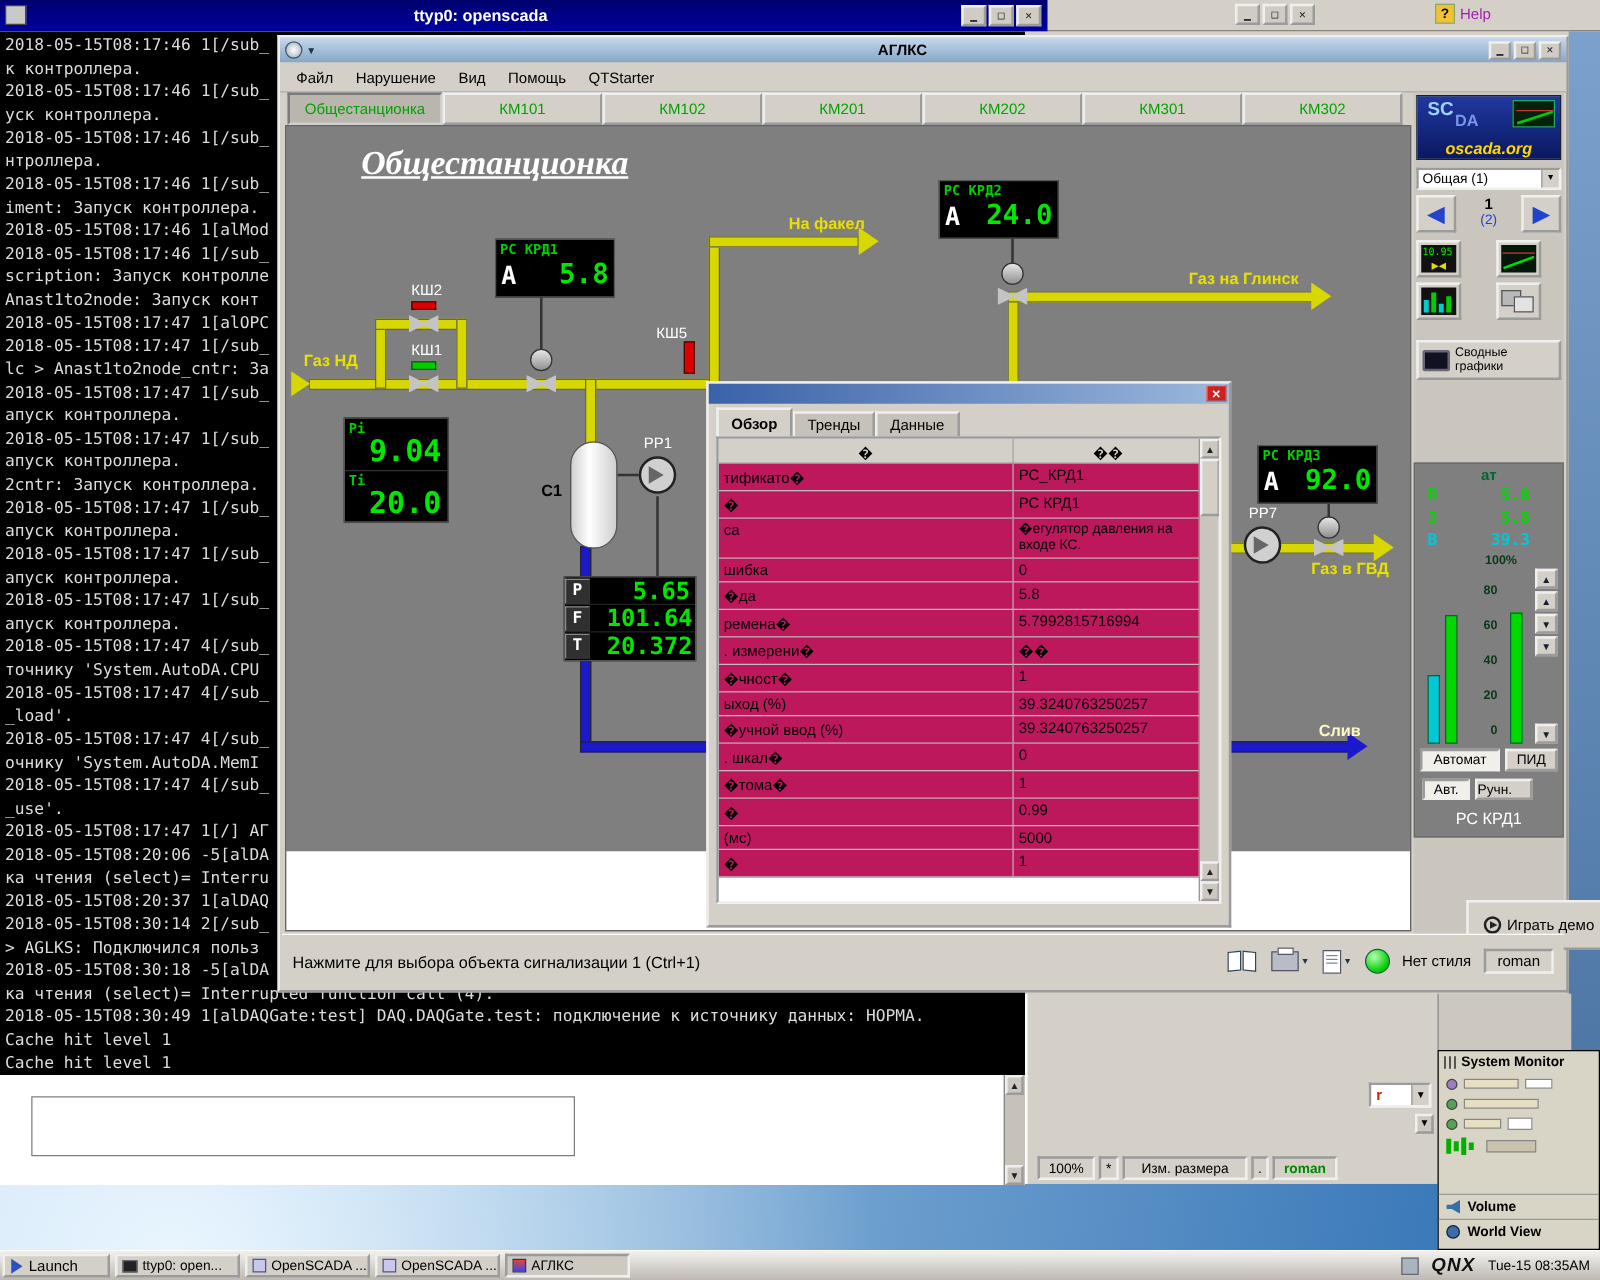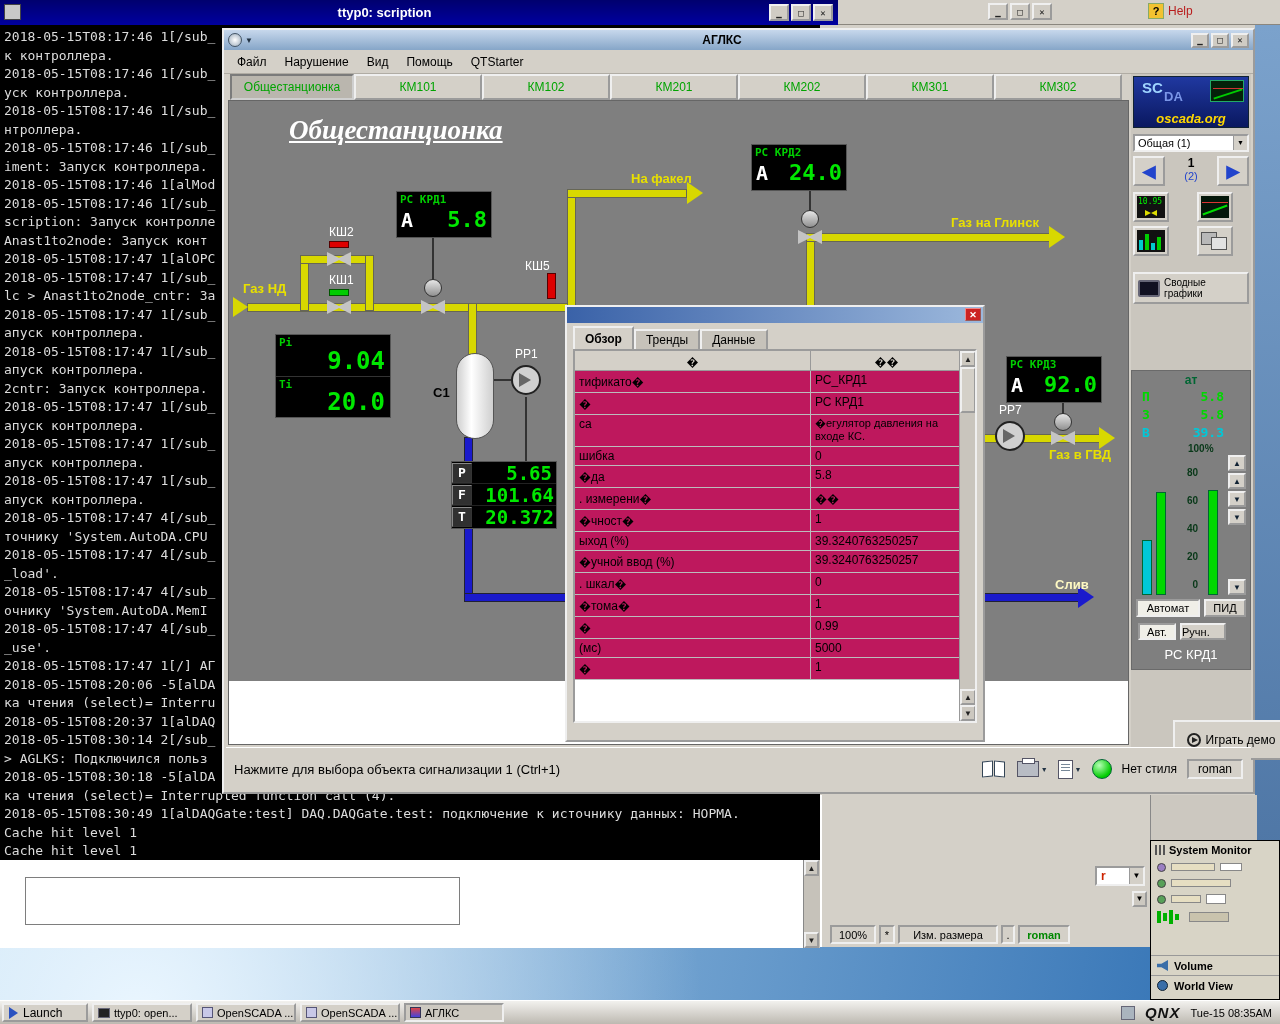--- a/index.html
+++ b/index.html
@@ -33,35 +33,35 @@
 </style>
 </head>
 <body>
 
 <div class="abs" style="left:0;top:947px;width:1160px;height:53px;background:radial-gradient(circle at 12% 130%,#eaf6ff 0%,rgba(255,255,255,0) 55%),linear-gradient(100deg,#b9d9ef,#3a78b8)"></div>
 <div class="abs" style="left:1255px;top:25px;width:25px;height:975px;background:linear-gradient(#7ba2cc,#476f9f)"></div>
 
 <div class="abs" style="left:0;top:0;width:1280px;height:25px;background:#d4d0c8;border-bottom:1px solid #8a867e;z-index:5">
   <div class="abs flex" style="left:0;top:0;width:838px;height:25px;background:linear-gradient(#00006e,#0000a0)">
     <div class="abs" style="left:4px;top:4px;width:17px;height:16px;background:#c9c9c9;border:1px solid #444"></div>
-    <div style="flex:1;text-align:center;color:#fff;font-weight:bold;font-size:13px">ttyp0: scription</div>
+    <div style="flex:1;text-align:center;color:#fff;font-weight:bold;font-size:13px">ttyp0: openscada</div>
     <div class="flex" style="gap:2px;margin-right:5px">
       <div class="wbtn">▁</div>
       <div class="wbtn">□</div>
       <div class="wbtn">✕</div>
     </div>
   </div>
   <div class="abs flex" style="left:988px;top:3px;gap:2px">
     <div class="wbtn">▁</div>
     <div class="wbtn">□</div>
     <div class="wbtn">✕</div>
   </div>
   <div class="abs flex" style="left:1148px;top:3px;gap:4px">
     <div style="width:16px;height:16px;background:#f2c230;border:1px solid #8a6;color:#000;font-weight:bold;font-size:11px;text-align:center;line-height:15px">?</div>
-    <span style="font-size:12px;color:#b91c1c">Help</span>
+    <span style="font-size:12px;color:#a21caf">Help</span>
   </div>
 </div>
 
 <div class="abs" style="left:0;top:25px;width:820px;height:835px;background:#000;z-index:1;overflow:hidden">
   <pre style="margin:0;padding:3px 4px;font-family:'DejaVu Sans Mono',monospace;font-size:13px;line-height:18.5px;color:#dcdcdc;white-space:pre">2018-05-15T08:17:46 1[/sub_
 к контроллера.
 2018-05-15T08:17:46 1[/sub_
 уск контроллера.
 2018-05-15T08:17:46 1[/sub_
 нтроллера.
@@ -286,21 +286,21 @@
     <div class="abs" style="left:227px;top:252px;width:38px;height:86px;background:linear-gradient(90deg,#cfcfcf,#ffffff 40%,#cfcfcf);border:1px solid #555;border-radius:19px"></div>
     <div class="abs" style="left:204px;top:284px;font-size:13px;font-weight:bold;color:#000">С1</div>
 
     <div class="abs" style="left:286px;top:246px;font-size:12px;color:#fff">РР1</div>
     <div class="pump" style="left:282px;top:264px"></div>
     <div class="abs" style="left:296px;top:296px;width:2px;height:64px;background:#333"></div>
     <div class="abs" style="left:265px;top:278px;width:17px;height:2px;background:#333"></div>
     <div class="abs" style="left:770px;top:302px;font-size:12px;color:#fff">РР7</div>
     <div class="pump" style="left:766px;top:320px"></div>
 
-    <div class="abs lcd" style="left:46px;top:233px;width:116px;height:84px;border:1px solid #555">
+    <div class="abs lcd" style="left:46px;top:233px;width:84px;height:84px;border:1px solid #555">
       <div style="height:42px;border-bottom:1px solid #333;position:relative">
         <span style="position:absolute;left:3px;top:1px;font-size:11px;color:#00d000">Pi</span>
         <span actable="false" style="position:absolute;right:5px;bottom:1px;font-size:24px">9.04</span>
       </div>
       <div style="height:40px;position:relative">
         <span style="position:absolute;left:3px;top:1px;font-size:11px;color:#00d000">Ti</span>
         <span style="position:absolute;right:5px;bottom:1px;font-size:24px">20.0</span>
       </div>
     </div>
 
@@ -486,20 +486,24 @@
       </div>
     <div class="drow">
         <div class="dcell c1">шибка</div>
         <div class="dcell c2">0</div>
       </div>
     <div class="drow">
         <div class="dcell c1">�да</div>
         <div class="dcell c2">5.8</div>
       </div>
     <div class="drow">
+        <div class="dcell c1">ремена�</div>
+        <div class="dcell c2">5.7992815716994</div>
+      </div>
+    <div class="drow">
         <div class="dcell c1">. измерени�</div>
         <div class="dcell c2">��</div>
       </div>
     <div class="drow">
         <div class="dcell c1">�чност�</div>
         <div class="dcell c2">1</div>
       </div>
     <div class="drow">
         <div class="dcell c1">ыход (%)</div>
         <div class="dcell c2">39.3240763250257</div>

